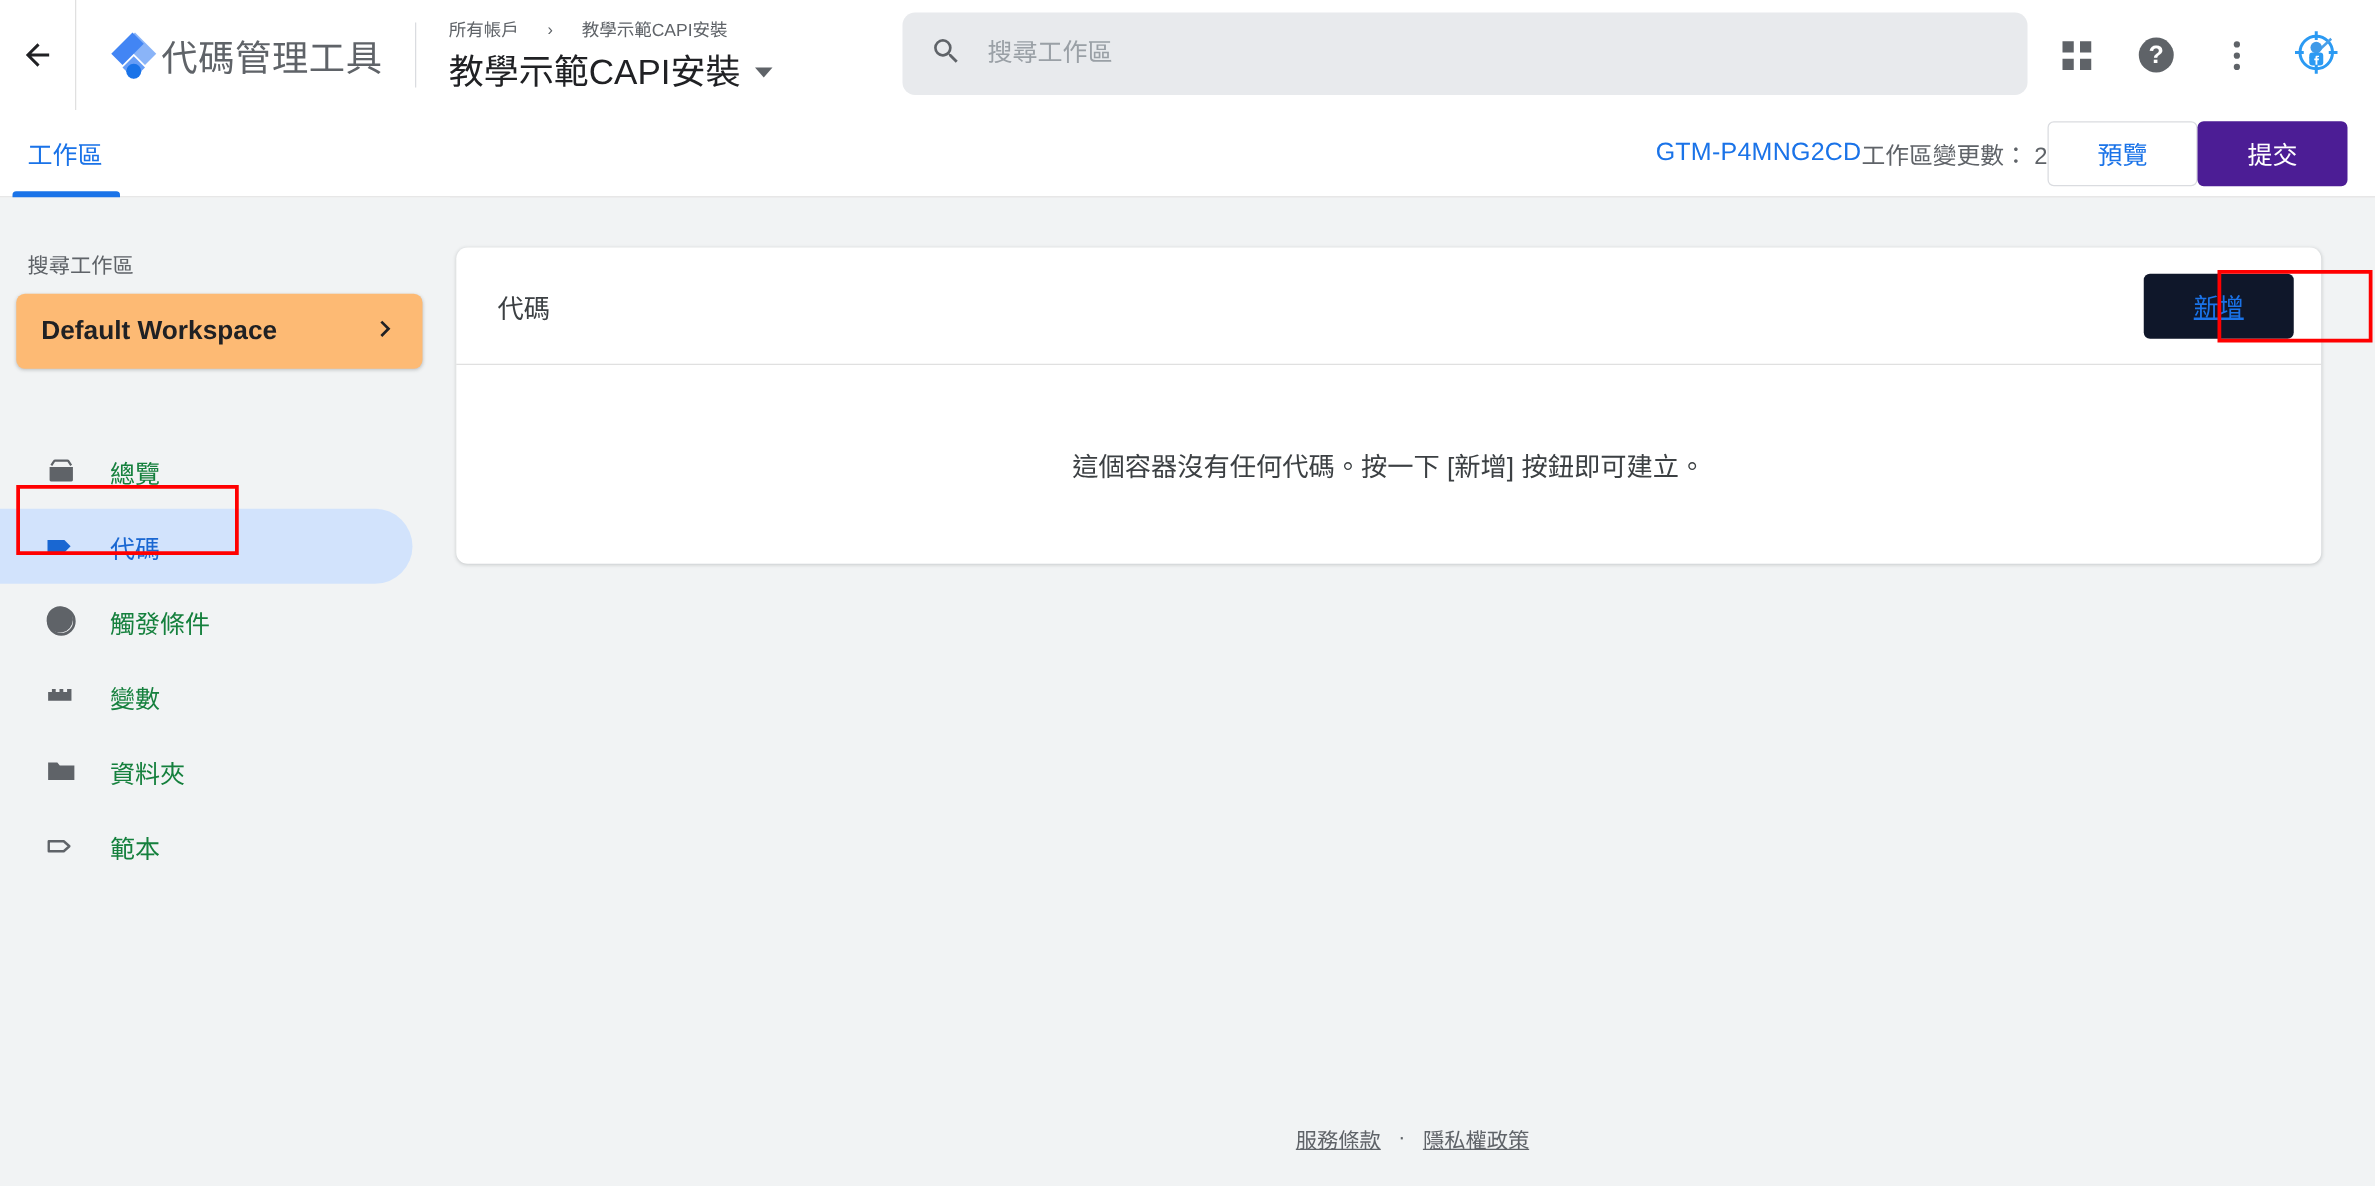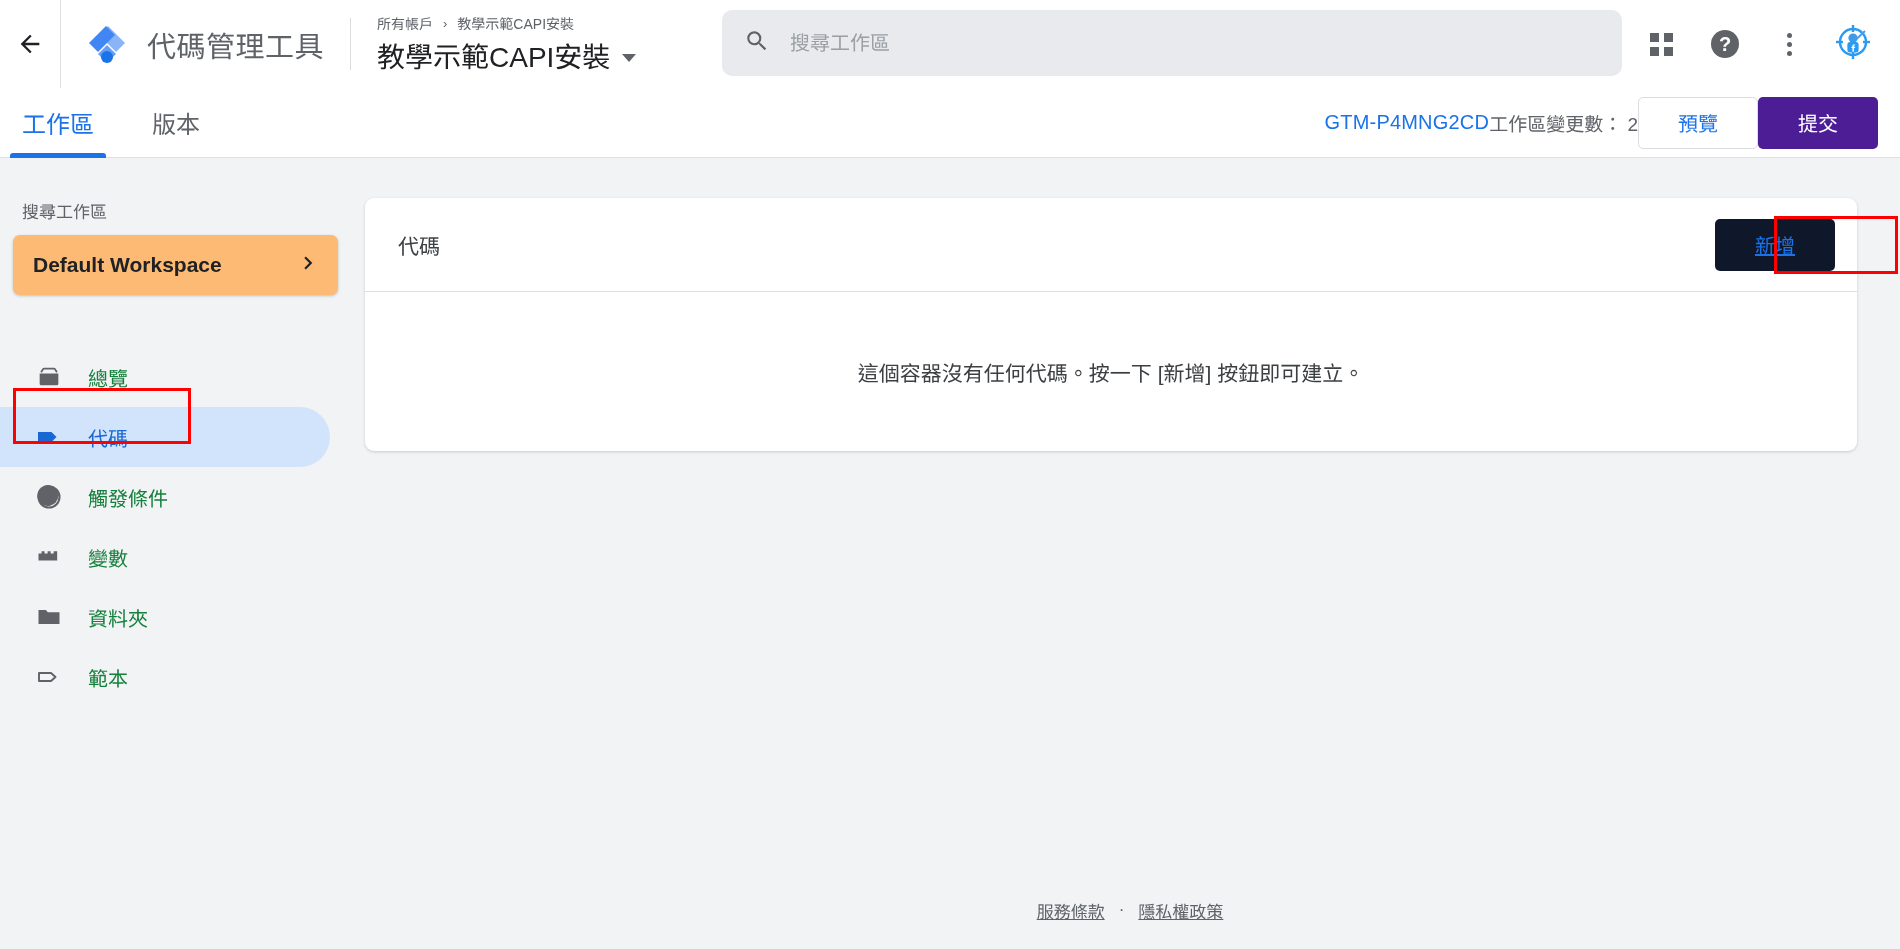--- a/index.html
+++ b/index.html
@@ -16,31 +16,31 @@
     position: absolute; top: 0; left: 0; width: 1900px; height: 88px;
     background: #ffffff; display: flex; align-items: center;
   }
   .back-btn {
     width: 60px; height: 88px; display: flex; align-items: center; justify-content: center;
     cursor: pointer; color: #202124;
   }
   .back-btn svg { display: block; }
   .hdr-divider { width: 1px; height: 88px; background: #e0e0e0; }
   .logo-wrap {
-    display: flex; align-items: center; gap: 18px; padding: 0 26px 0 24px;
+    display: flex; align-items: center; padding: 0 26px 0 24px;
     height: 88px; cursor: pointer;
   }
   .gtm-logo { width: 44px; height: 44px; position: relative; }
   .brand-title {
     font-size: 29px; color: #5f6368; font-weight: 400; letter-spacing: .5px;
     white-space: nowrap;
   }
   .vdiv { width: 1px; height: 52px; background: #dadce0; }
   .crumb-block { padding-left: 26px; display: flex; flex-direction: column; justify-content: center; height: 88px; }
-  .crumb-line { font-size: 14px; color: #5f6368; display: flex; align-items: center; gap: 10px; white-space: nowrap; }
+  .crumb-line { font-size: 14px; color: #5f6368; display: flex; align-items: center; gap: 23px; white-space: nowrap; }
   .crumb-sep { font-size: 13px; color: #5f6368; }
   .crumb-link { cursor: pointer; }
   .container-row { display: flex; align-items: center; gap: 12px; margin-top: 2px; cursor: pointer; }
   .container-name { font-size: 28px; color: #202124; font-weight: 400; white-space: nowrap; }
   .caret-down {
     width: 0; height: 0; border-left: 7px solid transparent; border-right: 7px solid transparent;
     border-top: 8px solid #5f6368; margin-top: 6px;
   }
 
   .search-box {
@@ -73,21 +73,21 @@
 
   
   .tabbar {
     position: absolute; top: 88px; left: 0; width: 1900px; height: 70px;
     background: #ffffff; border-bottom: 1px solid #e0e0e0;
     display: flex; align-items: center;
   }
   .tabs { display: flex; height: 70px; }
   .tab {
     min-width: 106px; padding: 0 22px; height: 70px; display: flex; align-items: center;
-    justify-content: flex-end; font-size: 24px; color: #5f6368; cursor: pointer; position: relative;
+    justify-content: flex-start; font-size: 20px; color: #5f6368; cursor: pointer; position: relative;
     white-space: nowrap;
   }
   .tab.active { color: #1a73e8; }
   .tab.active::after {
     content: ""; position: absolute; bottom: 0; left: 10px; right: 10px; height: 5px;
     background: #1a73e8; border-radius: 3px 3px 0 0;
   }
   .tabbar-right {
     margin-left: auto; display: flex; align-items: center; padding-right: 22px;
   }
@@ -254,23 +254,20 @@
         </span>
       </div>
     </div>
   </div>
 
   <div class="tabbar">
     <div class="tabs">
       <div class="tab active">
         <span>工作區</span>
       </div>
-      <div class="tab">
-        <span>版本</span>
-      </div>
     </div>
     <div class="tabbar-right">
       <span class="container-id">GTM-P4MNG2CD</span>
       <span class="changes-text">工作區變更數： 2</span>
       <button class="btn-outline">預覽</button>
       <button class="btn-primary">提交</button>
     </div>
   </div>
 
   <div class="sidebar">

